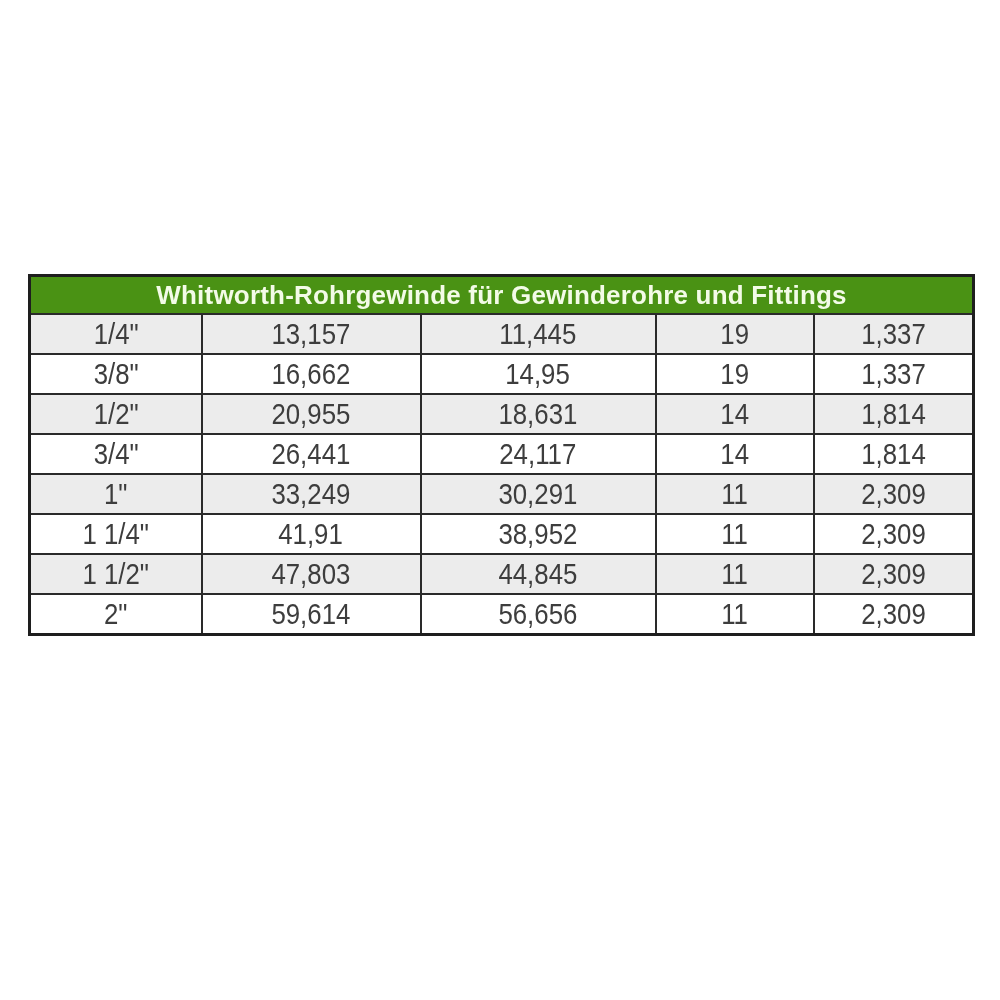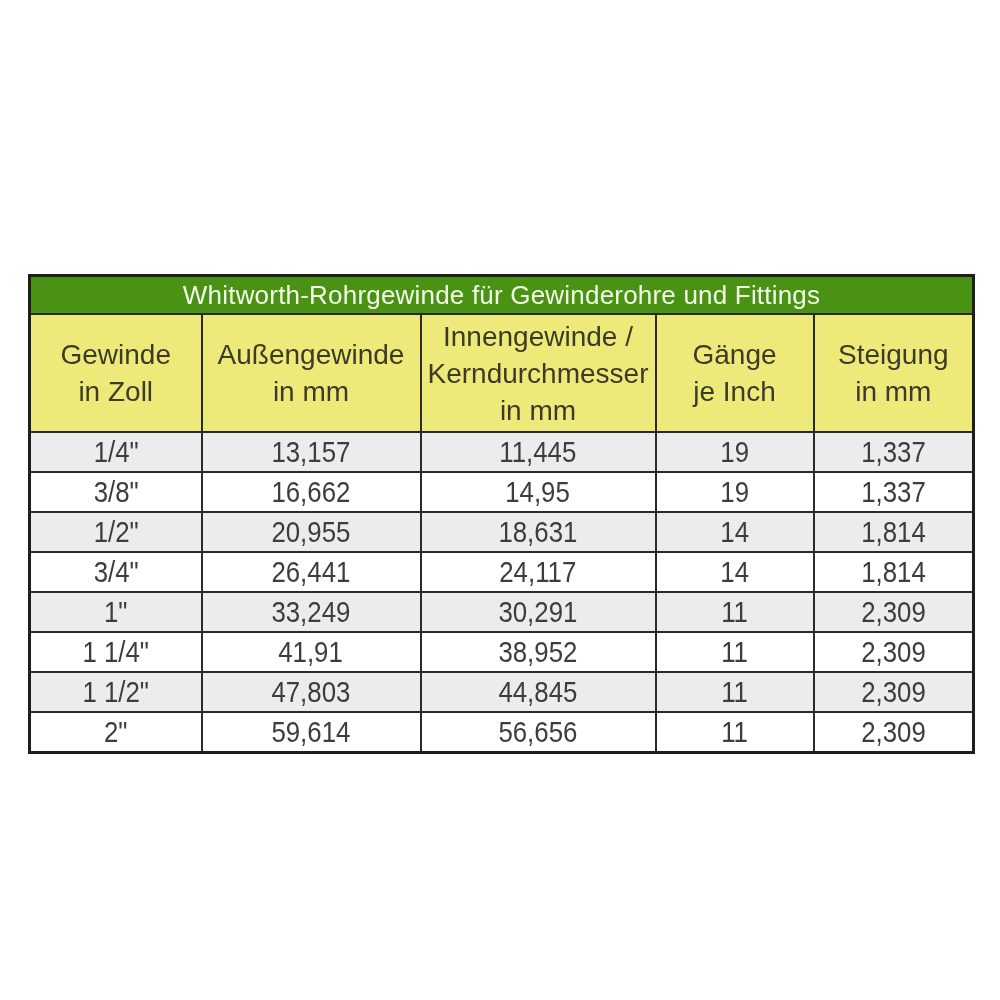--- a/index.html
+++ b/index.html
@@ -33,21 +33,21 @@
     padding: 0;
     overflow: hidden;
   }
 
   
   tr.title-row th {
     height: 36px;
     background: #4a9214;
     color: #f3fbe7;
     font-size: 26px;
-    font-weight: normal;
+    font-weight: bold;
     letter-spacing: 0.2px;
   }
 
   
   tr.header-row th {
     height: 116px;
     background: #eeea7a;
     color: #3b3b28;
     font-size: 28px;
     font-weight: normal;
@@ -81,33 +81,20 @@
     <colgroup>
       <col style="width:172px">
       <col style="width:219px">
       <col style="width:235px">
       <col style="width:158px">
       <col style="width:160px">
     </colgroup>
     <thead>
       <tr class="title-row">
         <th colspan="5">Whitworth-Rohrgewinde für Gewinderohre und Fittings</th>
-      </tr>
-      <tr class="header-row">
-        <th><span>Gewinde
-in Zoll</span></th>
-        <th><span>Außengewinde
-in mm</span></th>
-        <th><span>Innengewinde /
-Kerndurchmesser
-in mm</span></th>
-        <th><span>Gänge
-je Inch</span></th>
-        <th><span>Steigung
-in mm</span></th>
       </tr>
     </thead>
     <tbody>
       <tr class="data-row">
         <td><span>1/4"</span></td>
         <td><span>13,157</span></td>
         <td><span>11,445</span></td>
         <td><span>19</span></td>
         <td><span>1,337</span></td>
       </tr>

